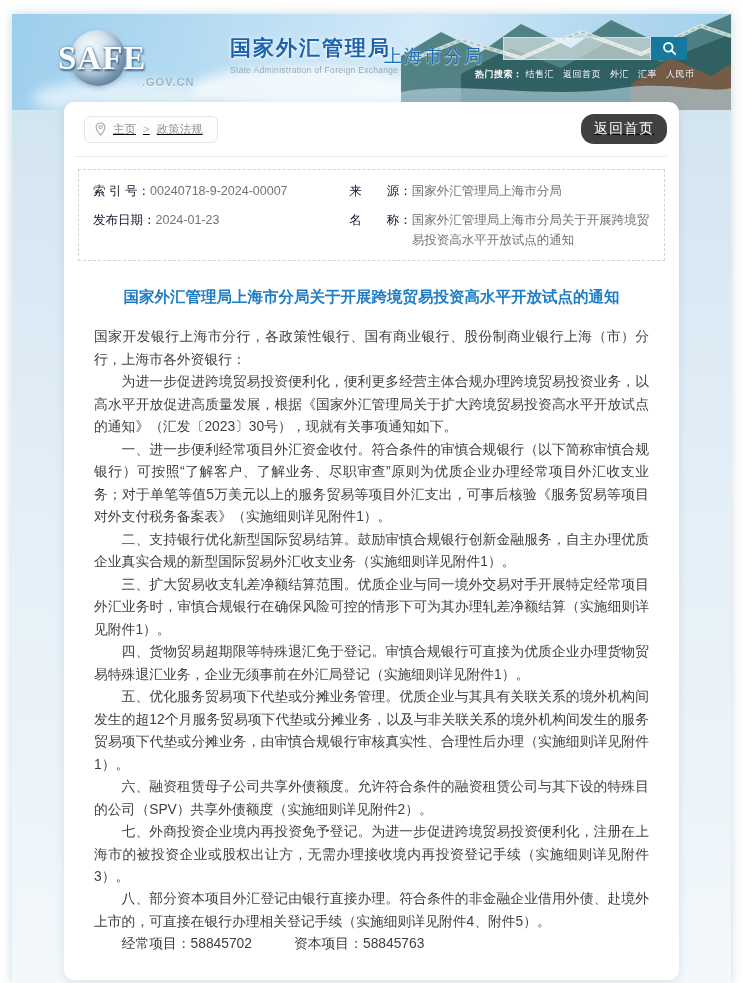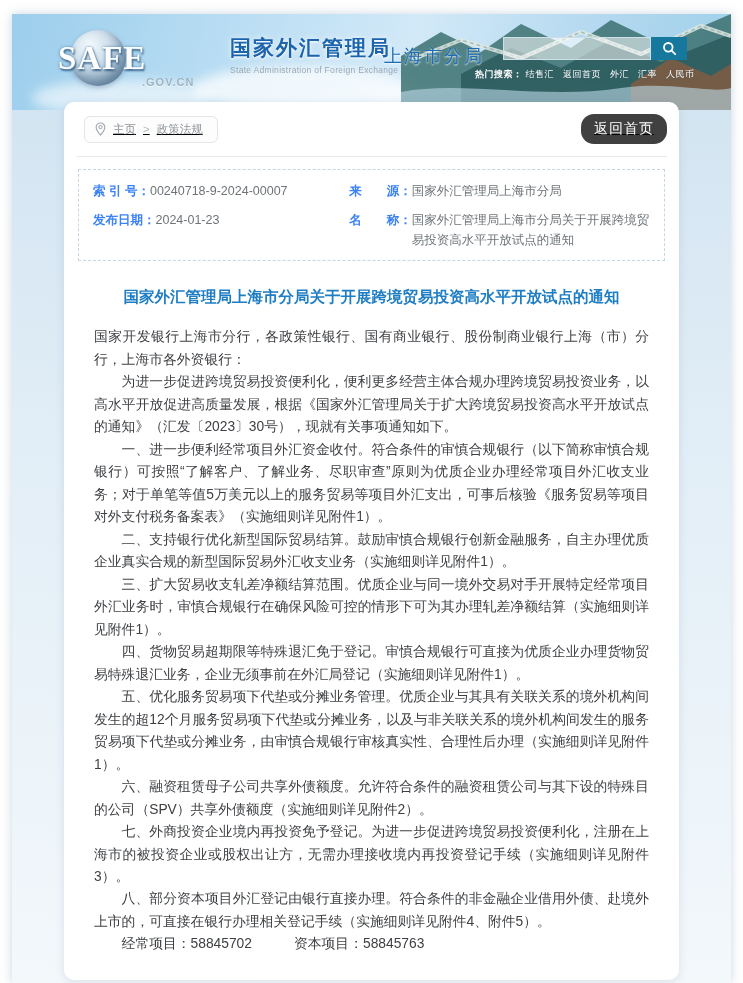--- a/index.html
+++ b/index.html
@@ -103,21 +103,21 @@
   .meta-box {
     margin: 12px 14px 0;
     border: 1px dashed #c7d6e3;
     padding: 12px 14px 10px;
     display: grid;
     grid-template-columns: 46% 54%;
     row-gap: 10px;
     font-size: 12.5px;
   }
   .meta-item { display:flex; align-items:flex-start; line-height: 1.55; }
-  .meta-label { color:#3b82f6; font-weight:bold; white-space:nowrap; }
+  .meta-label { color:#0f172a; font-weight:normal; white-space:nowrap; }
   .meta-value { color:#6e7478; }
   
   .article-title {
     margin: 24px 40px 18px;
     text-align:center;
     font-size: 15.5px; font-weight: bold; color:#1f7dc4;
     line-height: 1.5;
   }
   .article-body {
     padding: 0 30px;

